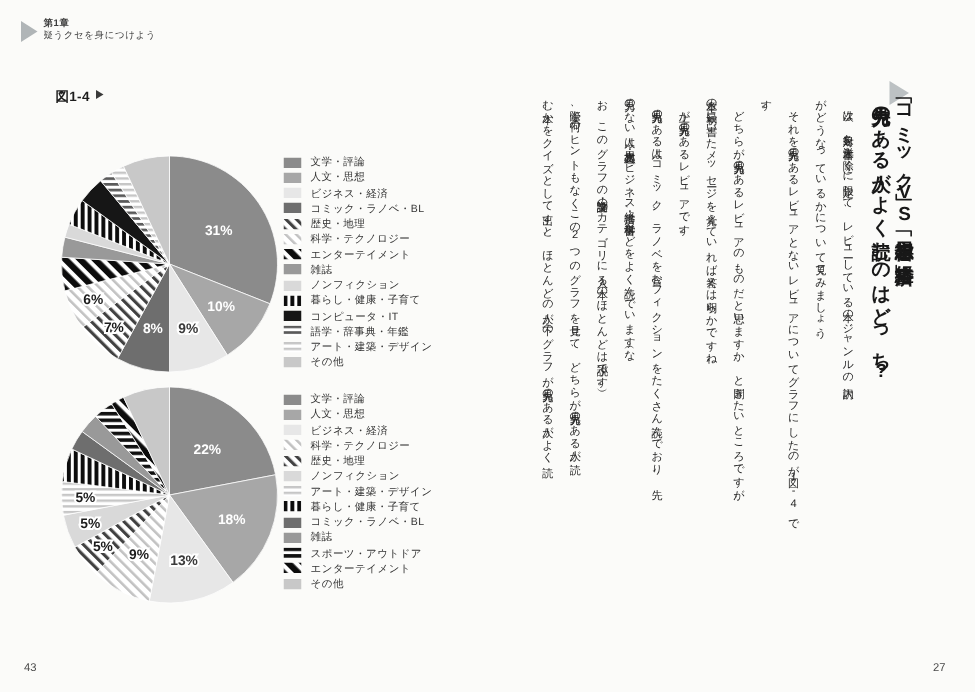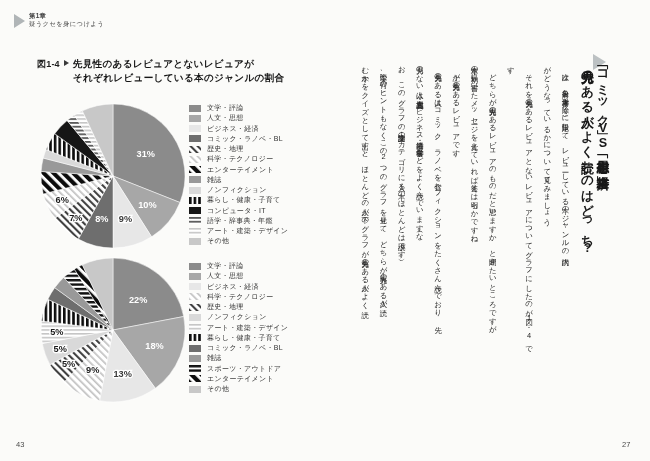--- a/index.html
+++ b/index.html
@@ -116,24 +116,20 @@
   <div class="tri-big"></div>
   <div class="chapter-lines">
     <div class="chap">第1章</div>
     <div>疑うクセを身につけよう</div>
   </div>
 </div>
 
 <div class="fig-caption">
   <span class="fig-label">図1-4</span>
   <span class="tri-small"></span>
-  <div class="fig-title">
-    <div>先見性のあるレビュアとないレビュアが</div>
-    <div>それぞれレビューしている本のジャンルの割合</div>
-  </div>
 </div>
 
 <svg id="pie-0" class="pie-svg" viewBox="0 0 146 146">
     <path d="M73,73 L73.00,1.00 A72,72 0 0 1 139.94,99.50 Z" fill="#8b8b8b" stroke="#ffffff" stroke-width="0.5"></path>
     <path d="M73,73 L139.94,99.50 A72,72 0 0 1 111.58,133.79 Z" fill="#a7a7a7" stroke="#ffffff" stroke-width="0.5"></path>
     <path d="M73,73 L111.58,133.79 A72,72 0 0 1 73.00,145.00 Z" fill="#e7e7e7" stroke="#ffffff" stroke-width="0.5"></path>
     <path d="M73,73 L73.00,145.00 A72,72 0 0 1 38.31,136.09 Z" fill="#6e6e6e" stroke="#ffffff" stroke-width="0.5"></path>
     <path d="M73,73 L38.31,136.09 A72,72 0 0 1 14.75,115.32 Z" fill="url(#p-diag-dark)" stroke="#ffffff" stroke-width="0.5"></path>
     <path d="M73,73 L14.75,115.32 A72,72 0 0 1 3.26,90.91 Z" fill="url(#p-diag-light)" stroke="#ffffff" stroke-width="0.5"></path>
     <path d="M73,73 L3.26,90.91 A72,72 0 0 1 1.14,68.48 Z" fill="url(#p-diag-bold)" stroke="#ffffff" stroke-width="0.5"></path>

